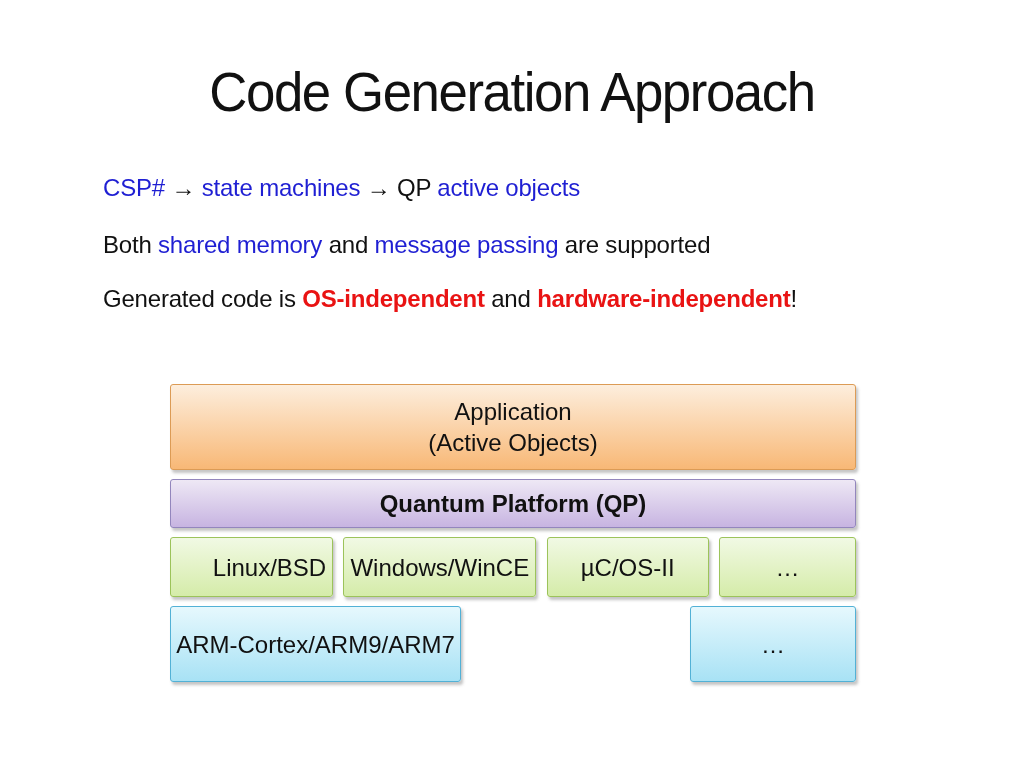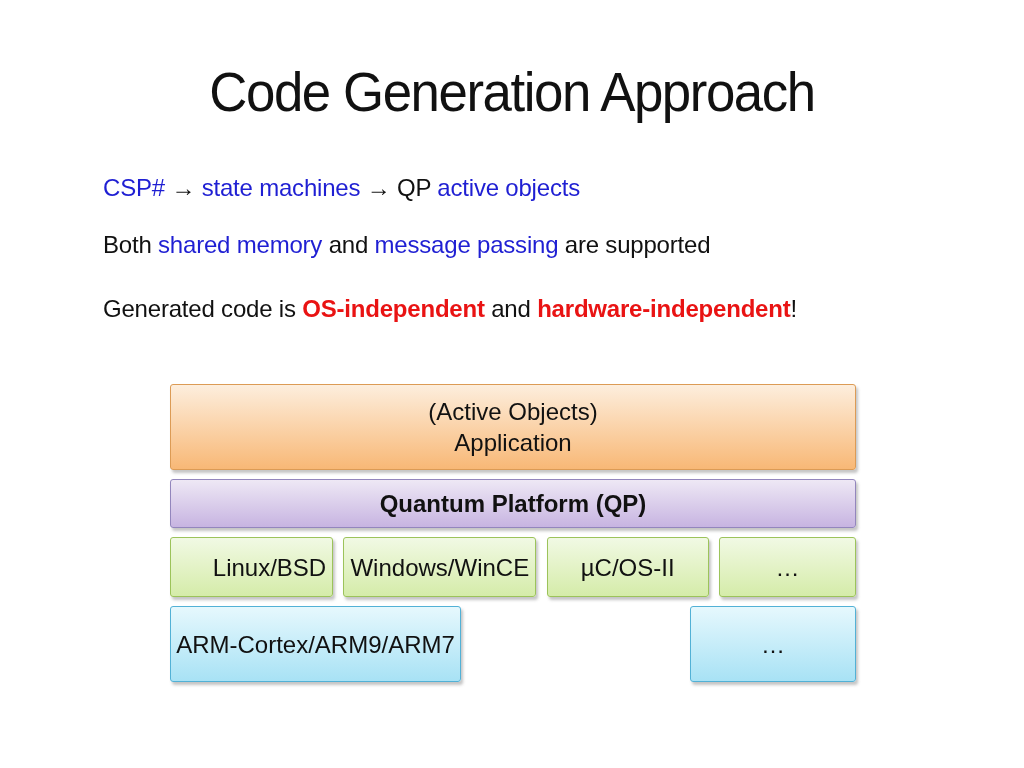--- a/index.html
+++ b/index.html
@@ -34,21 +34,21 @@
     position: absolute;
     left: 103px;
     font-size: 24px;
     line-height: 32px;
     color: #111111;
     white-space: pre-wrap;
     letter-spacing: -0.2px;
   }
   .line1 { top: 172px; }
   .line2 { top: 221px; margin-top: 8px; }
-  .line3 { top: 293px; }
+  .line3 { top: 283px; }
   .c-blue  { color: #1f1fd3; }
   .c-black { color: #111111; }
   .c-red   { color: #e91313; font-weight: bold; }
   .arrow   { font-weight: bold; }
   
   .diagram {
     position: absolute;
     left: 170px;
     top: 384px;
     width: 686px;
@@ -112,22 +112,22 @@
 
   <div class="textline line1"><span class="c-blue">CSP# </span><span class="c-black arrow">→ </span><span class="c-blue">state machines </span><span class="c-black arrow">→ </span><span class="c-black">QP </span><span class="c-blue">active objects</span></div>
 
   <div class="textline line2"><span class="c-black">Both </span><span class="c-blue">shared memory </span><span class="c-black">and </span><span class="c-blue">message passing </span><span class="c-black">are supported</span></div>
 
   <div class="textline line3"><span class="c-black">Generated code is </span><span class="c-red">OS-independent</span><span class="c-black"> and </span><span class="c-red">hardware-independent</span><span class="c-black">!</span></div>
 
   <div class="diagram">
 
     <div class="box layer-app">
+      <div>Application</div>
       <div>(Active Objects)</div>
-      <div>Application</div>
     </div>
 
     <div class="box layer-qp">
       <div>Quantum Platform (QP)</div>
     </div>
 
     <div class="row">
       <div class="box green-box os-1">
           <div>Linux/BSD</div>
         </div>

